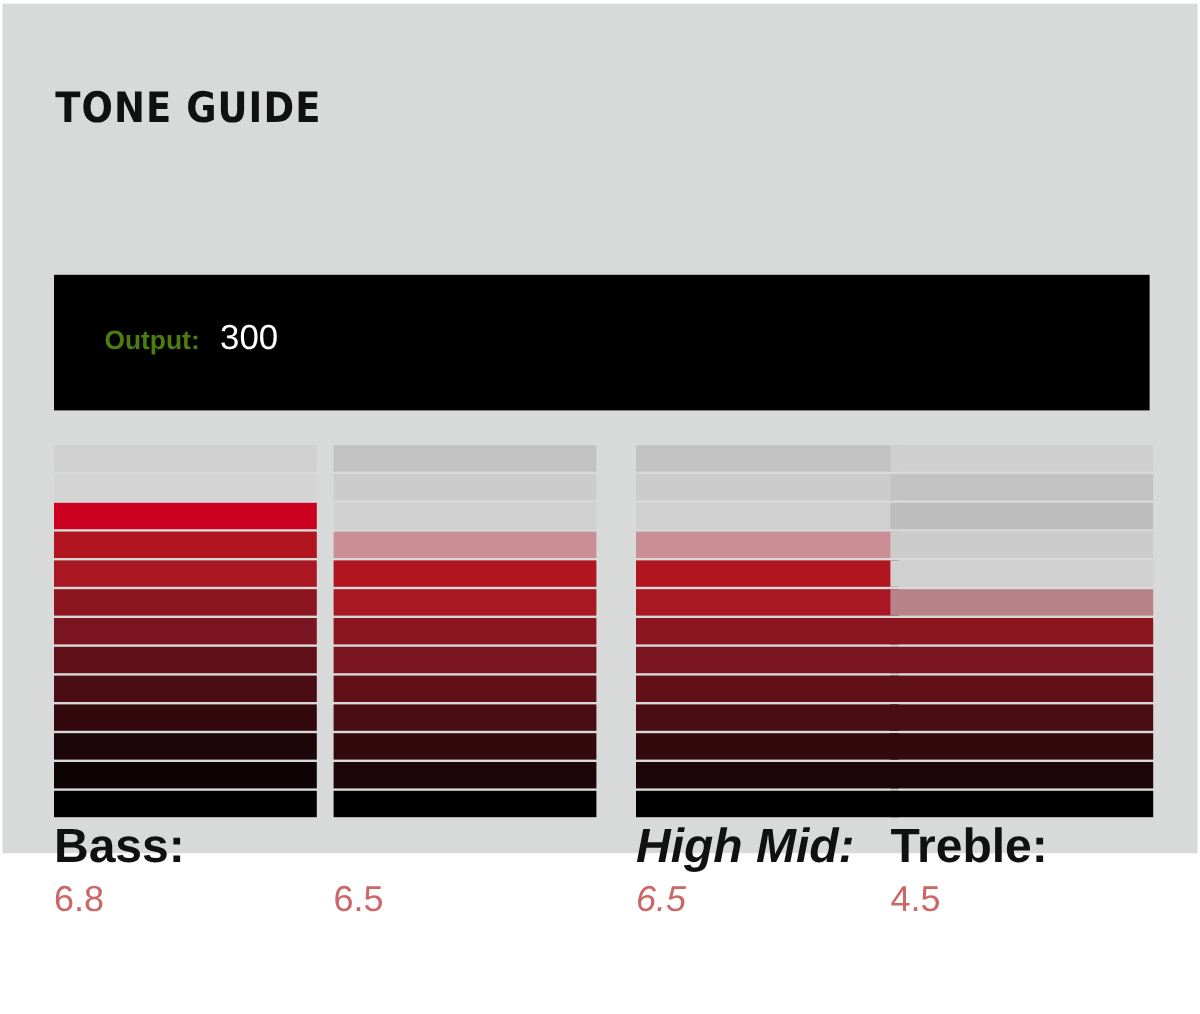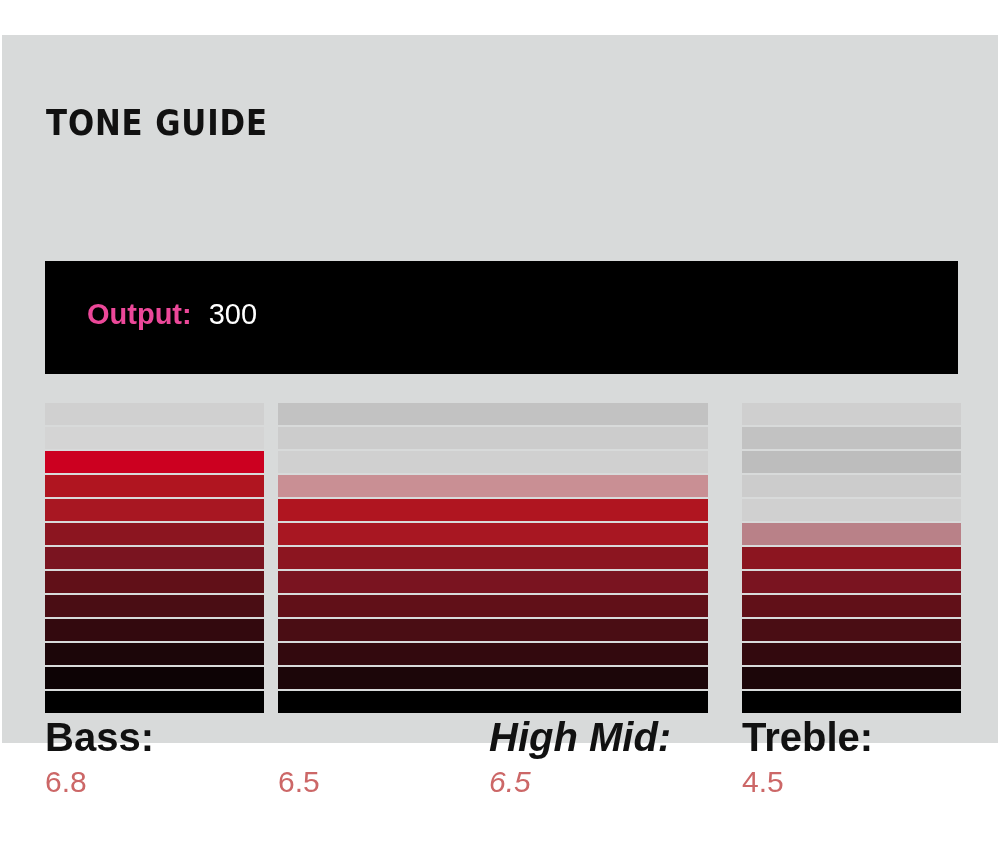--- a/index.html
+++ b/index.html
@@ -14,21 +14,20 @@
     overflow: hidden;
   }
   #panel {
     position: absolute;
     left: 2px;
     top: 3px;
     width: 996px;
     height: 708px;
     background: #d8dada;
     box-sizing: border-box;
-    margin-top: 32px;
   }
   #title {
     position: absolute;
     left: 44px;
     top: 68px;
     font-family: "DejaVu Sans", sans-serif;
     font-size: 35px;
     font-weight: bold;
     letter-spacing: 1px;
     color: #111111;
@@ -44,22 +43,22 @@
     background: #000000;
   }
   #output-row {
     position: absolute;
     left: 42px;
     top: 37px;
     display: flex;
     align-items: baseline;
   }
   #output-label {
-    color: #ec4899;
-    font-size: 29px;
+    color: #4d7c0f;
+    font-size: 22px;
     font-weight: bold;
     font-family: "Liberation Sans", sans-serif;
     text-align: center;
   }
   #output-value {
     color: #ffffff;
     font-size: 29px;
     font-weight: normal;
     margin-left: 17px;
     font-family: "Liberation Sans", sans-serif;
@@ -146,21 +145,21 @@
         <div class="bar" style="top: 168px; background: rgb(122, 20, 32);"></div>
         <div class="bar" style="top: 192px; background: rgb(97, 16, 24);"></div>
         <div class="bar" style="top: 216px; background: rgb(74, 13, 20);"></div>
         <div class="bar" style="top: 240px; background: rgb(51, 9, 14);"></div>
         <div class="bar" style="top: 264px; background: rgb(28, 6, 9);"></div>
         <div class="bar" style="top: 288px; background: rgb(0, 0, 0);"></div>
       </div>
     <div class="col-value">6.5</div>
   </div>
 
-  <div class="column" id="col-2" style="left:487px;font-style:italic;">
+  <div class="column" id="col-2" style="left:528px;font-style:italic;">
     <div class="bars">
         <div class="bar" style="top: 0px; background: rgb(194, 194, 194);"></div>
         <div class="bar" style="top: 24px; background: rgb(204, 204, 204);"></div>
         <div class="bar" style="top: 48px; background: rgb(208, 208, 208);"></div>
         <div class="bar" style="top: 72px; background: rgb(201, 143, 148);"></div>
         <div class="bar" style="top: 96px; background: rgb(176, 21, 32);"></div>
         <div class="bar" style="top: 120px; background: rgb(168, 23, 34);"></div>
         <div class="bar" style="top: 144px; background: rgb(140, 21, 32);"></div>
         <div class="bar" style="top: 168px; background: rgb(122, 20, 32);"></div>
         <div class="bar" style="top: 192px; background: rgb(97, 16, 24);"></div>

